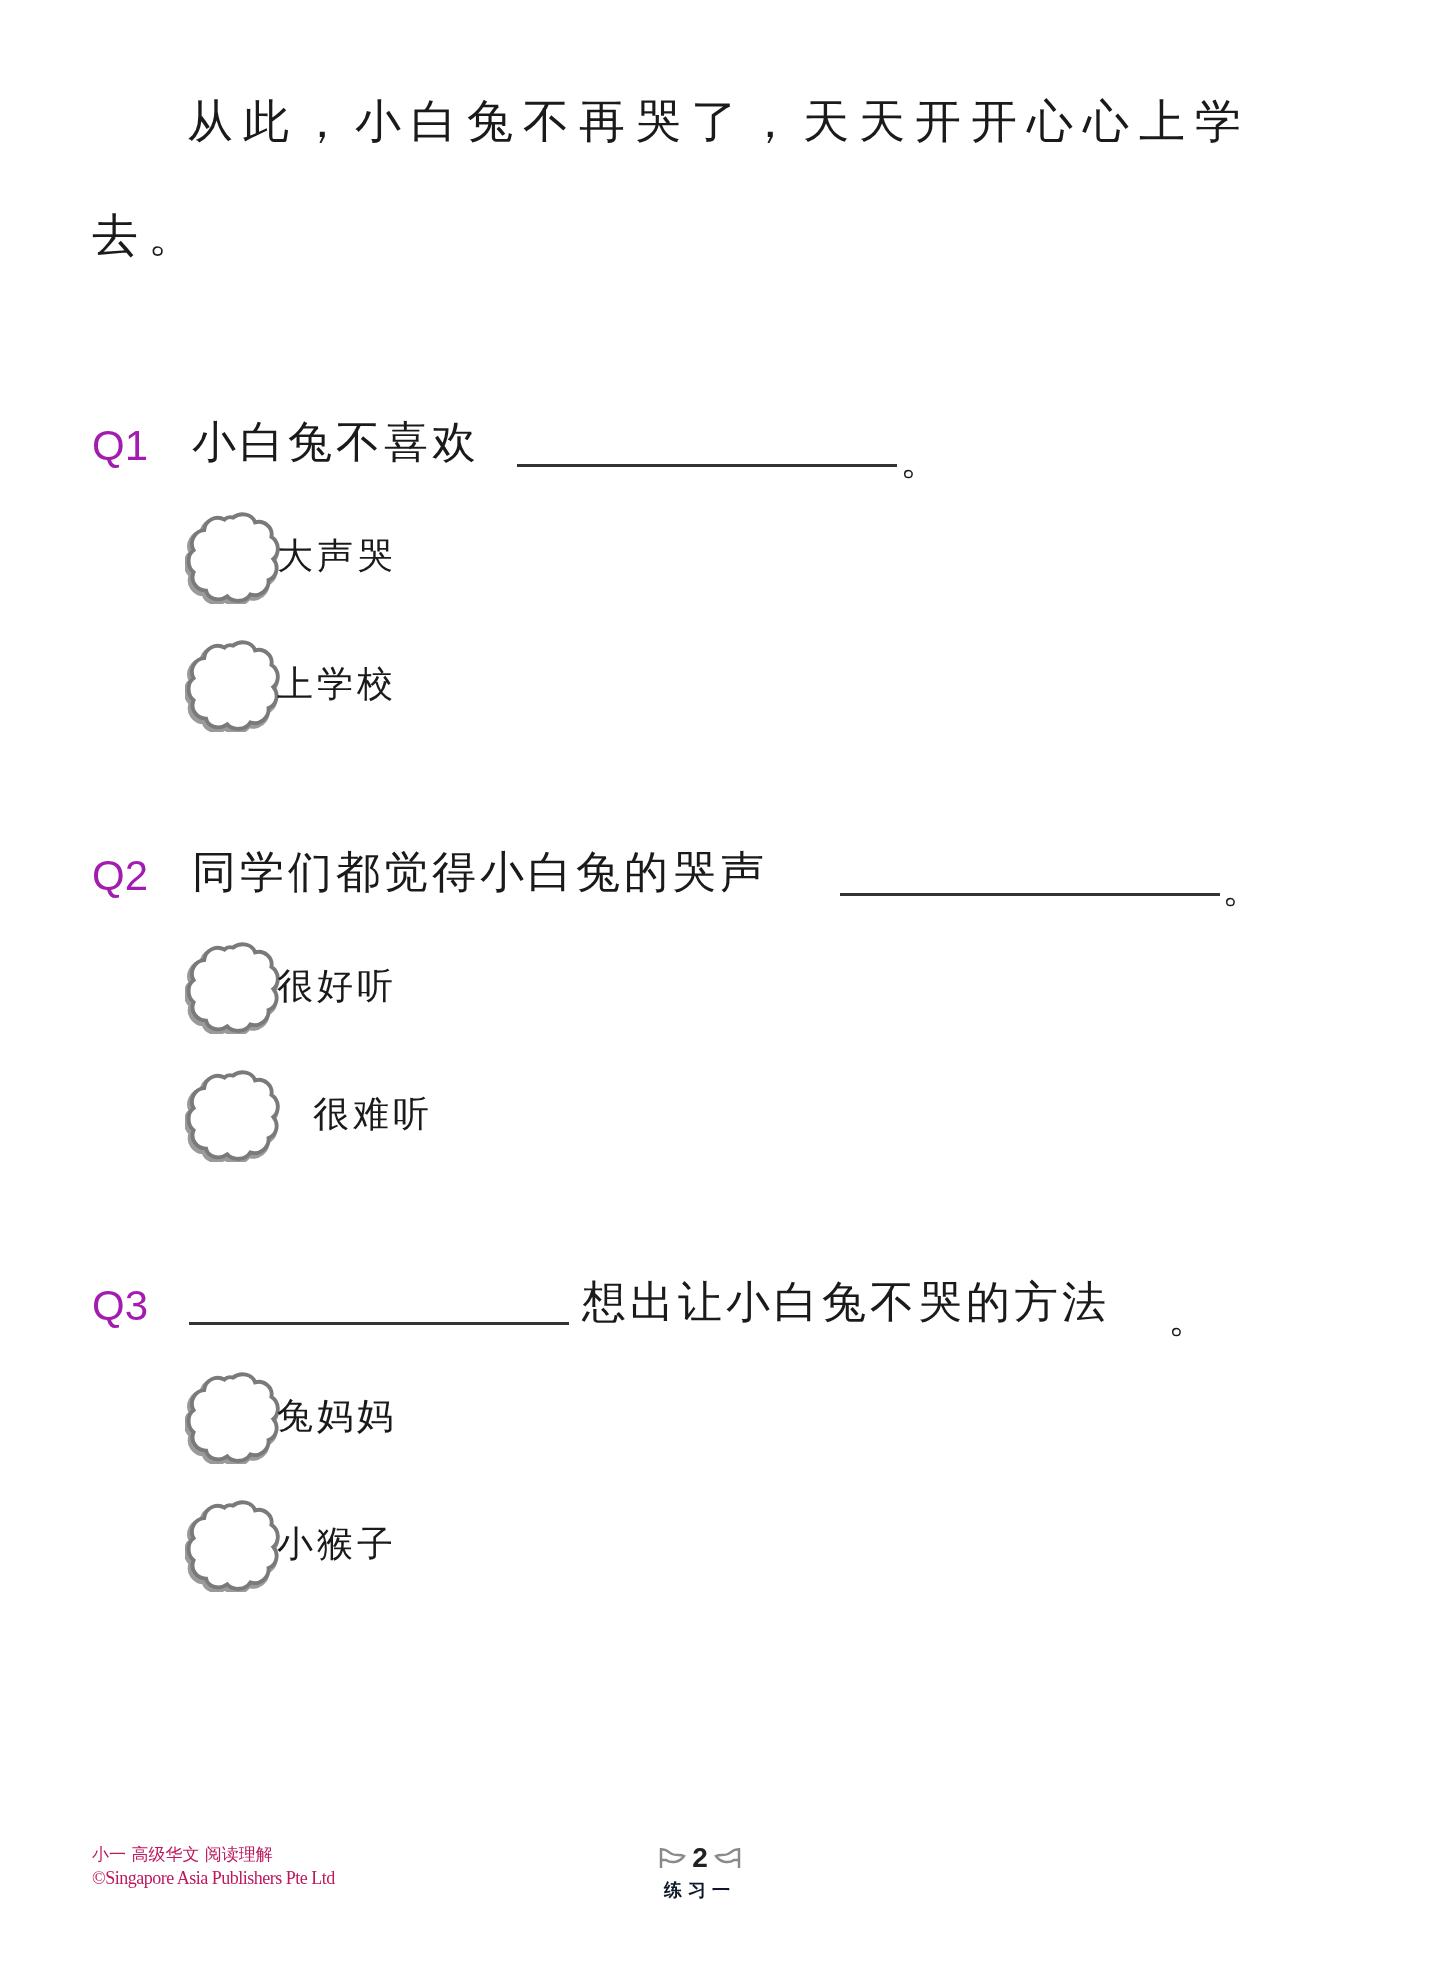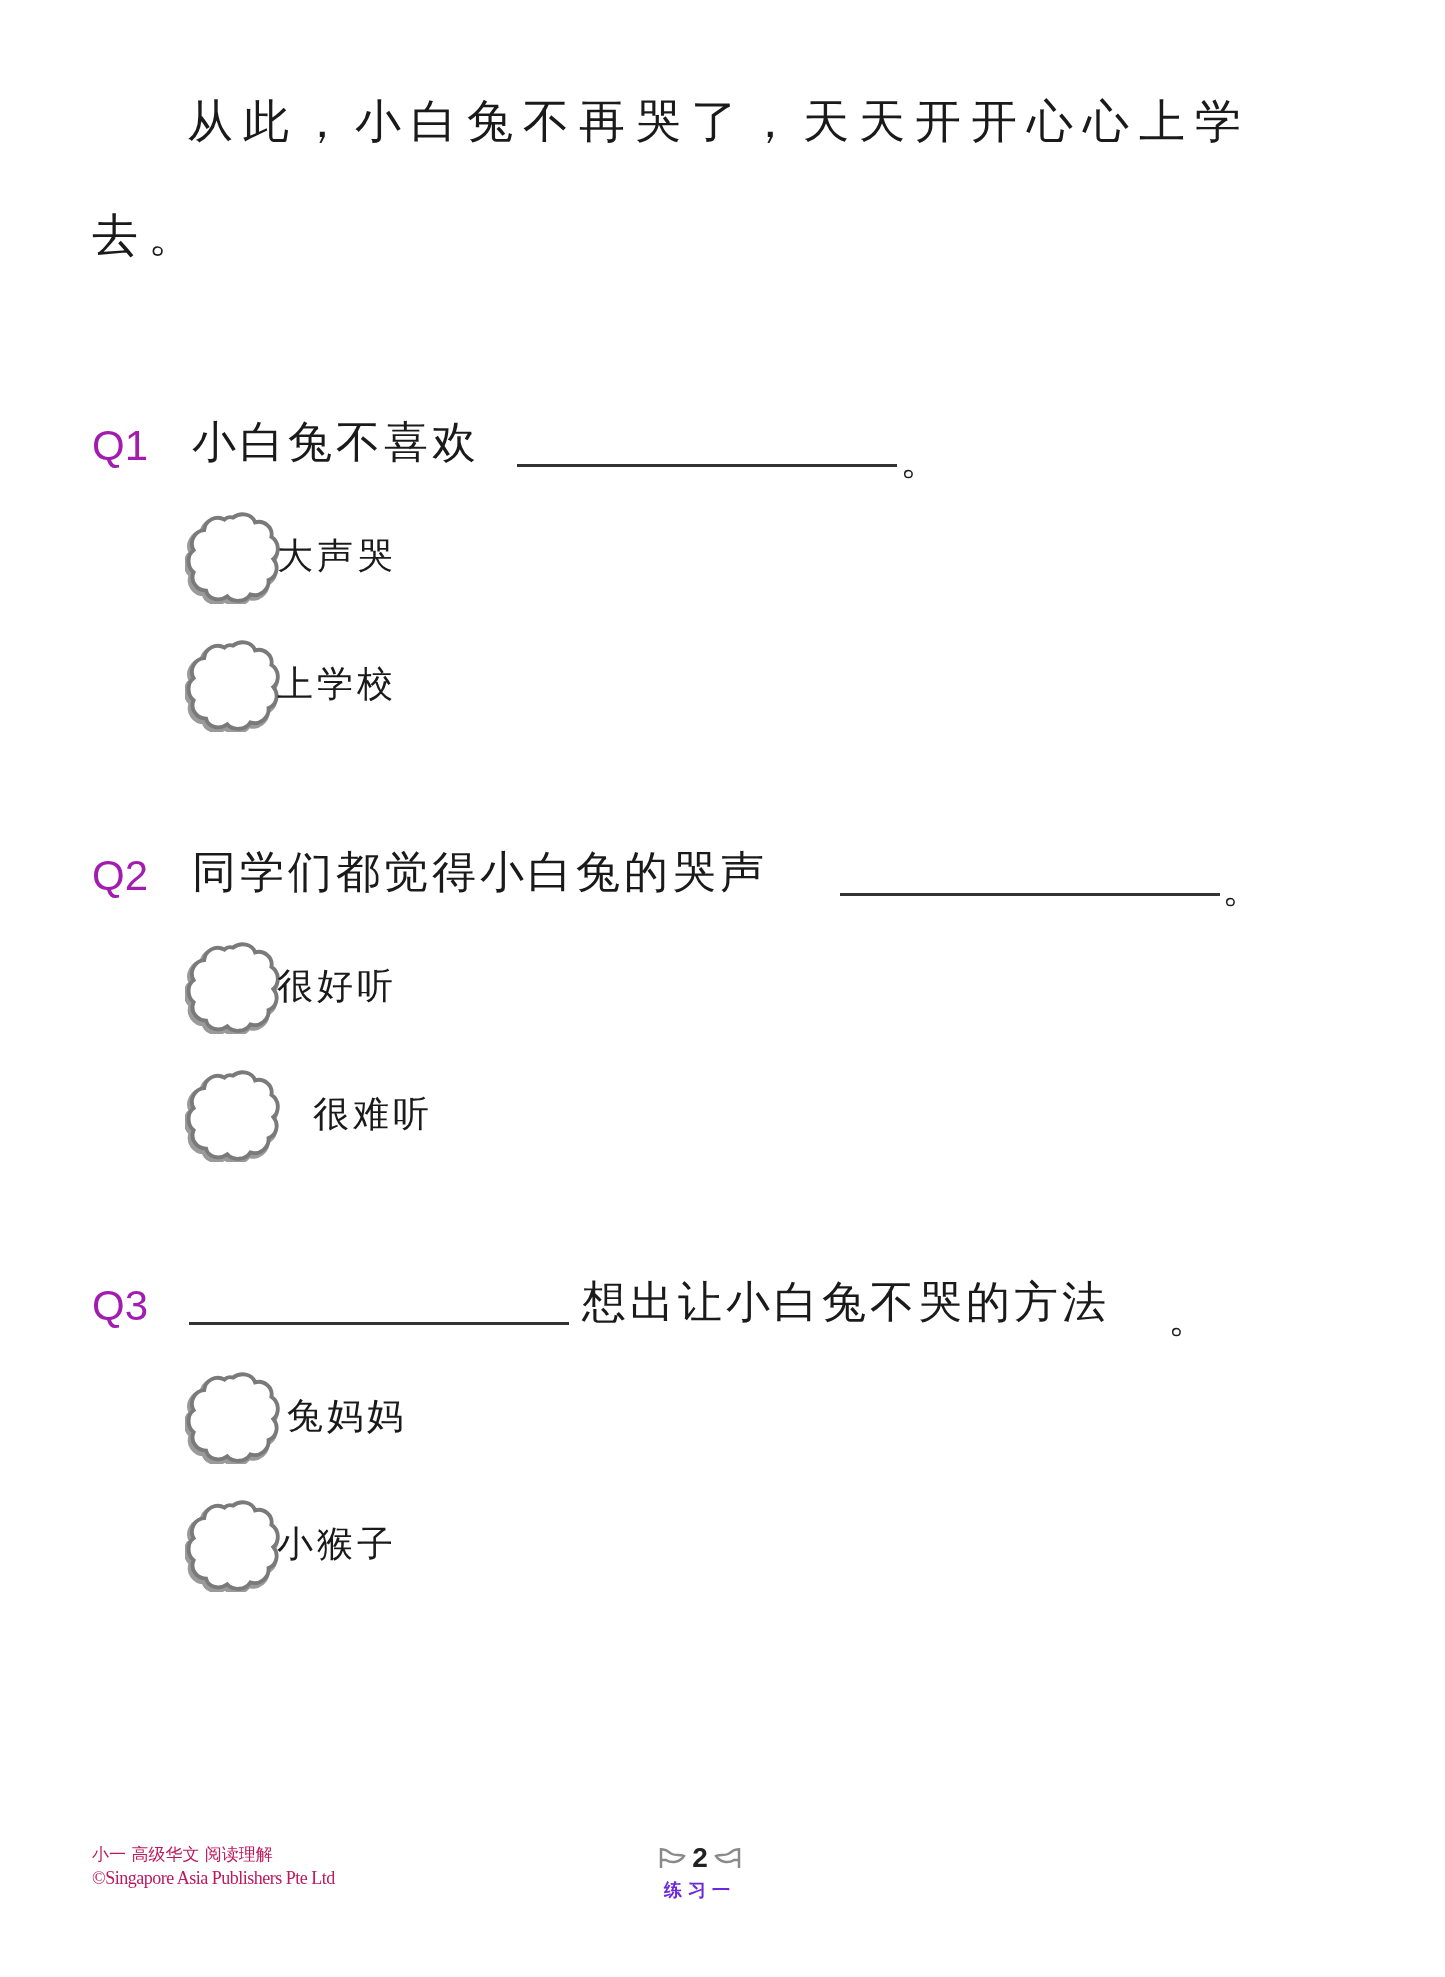--- a/index.html
+++ b/index.html
@@ -10,21 +10,21 @@
   .qlabel { font-family: "Liberation Sans", "DejaVu Sans", sans-serif; font-size: 42px;
             color: #a21caf; line-height: 1; }
   .qtext { font-size: 44px; letter-spacing: 4px; white-space: nowrap; line-height: 1; }
   .period { font-size: 40px; line-height: 1; }
   .option { display: flex; align-items: center; }
   .option svg { width: 96px; height: 96px; display: block; cursor: pointer; }
   .opt-text { font-size: 36px; letter-spacing: 4px; margin-left: -4px; line-height: 1; }
   .footer-left { font-size: 17px; line-height: 24px; color: #be185d; }
   .footer-left .copy { font-family: "Liberation Serif", serif; font-size: 18px; letter-spacing: -0.5px; }
   .page-num { font-family: "Liberation Sans", sans-serif; font-weight: bold; font-size: 28px; color: #222; }
-  .exercise { font-size: 18px; font-weight: bold; letter-spacing: 6px; color: #6d28d9; }
+  .exercise { font-size: 18px; font-weight: bold; letter-spacing: 6px; color: #0f172a; }
 </style>
 </head>
 <body>
 
 <svg width="0" height="0" style="position:absolute">
   <defs>
     <path id="flower" d="M50,10 C58,4 70,6 73,15 C82,12 92,20 90,30 C98,35 99,47 92,53 C98,60 96,72 87,75 C88,85 78,93 68,90 C63,98 50,99 44,92 C36,98 24,95 22,86 C12,86 5,76 9,67 C2,61 2,49 9,44 C4,35 10,24 20,23 C21,13 32,7 41,12 C44,9 47,9 50,10 Z"></path>
   </defs>
 </svg>
 
@@ -69,21 +69,21 @@
     <use href="#flower" fill="#fff" stroke="#7a7a7a" stroke-width="4"></use>
   </svg>
   <span class="opt-text">很难听</span>
 </div>
 
 <div class="abs qlabel" style="left:92px; top:1285px;">Q3</div>
 <div class="abs" style="left:189px; top:1322px; width:380px; border-bottom:3px solid #333;"></div>
 <div class="abs qtext" style="left:582px; top:1280px;">想出让小白兔不哭的方法</div>
 <div class="abs period" style="left:1168px; top:1298px;">。</div>
 
-<div class="abs option" style="left:185px; top:1368px;gap:10px;">
+<div class="abs option" style="left:185px; top:1368px;">
   <svg viewBox="0 0 100 100">
     <use href="#flower" transform="translate(-2,3)" fill="none" stroke="#9a9a9a" stroke-width="6"></use>
     <use href="#flower" fill="#fff" stroke="#7a7a7a" stroke-width="4"></use>
   </svg>
   <span class="opt-text">兔妈妈</span>
 </div>
 <div class="abs option" style="left:185px; top:1496px;">
   <svg viewBox="0 0 100 100">
     <use href="#flower" transform="translate(-2,3)" fill="none" stroke="#9a9a9a" stroke-width="6"></use>
     <use href="#flower" fill="#fff" stroke="#7a7a7a" stroke-width="4"></use>

